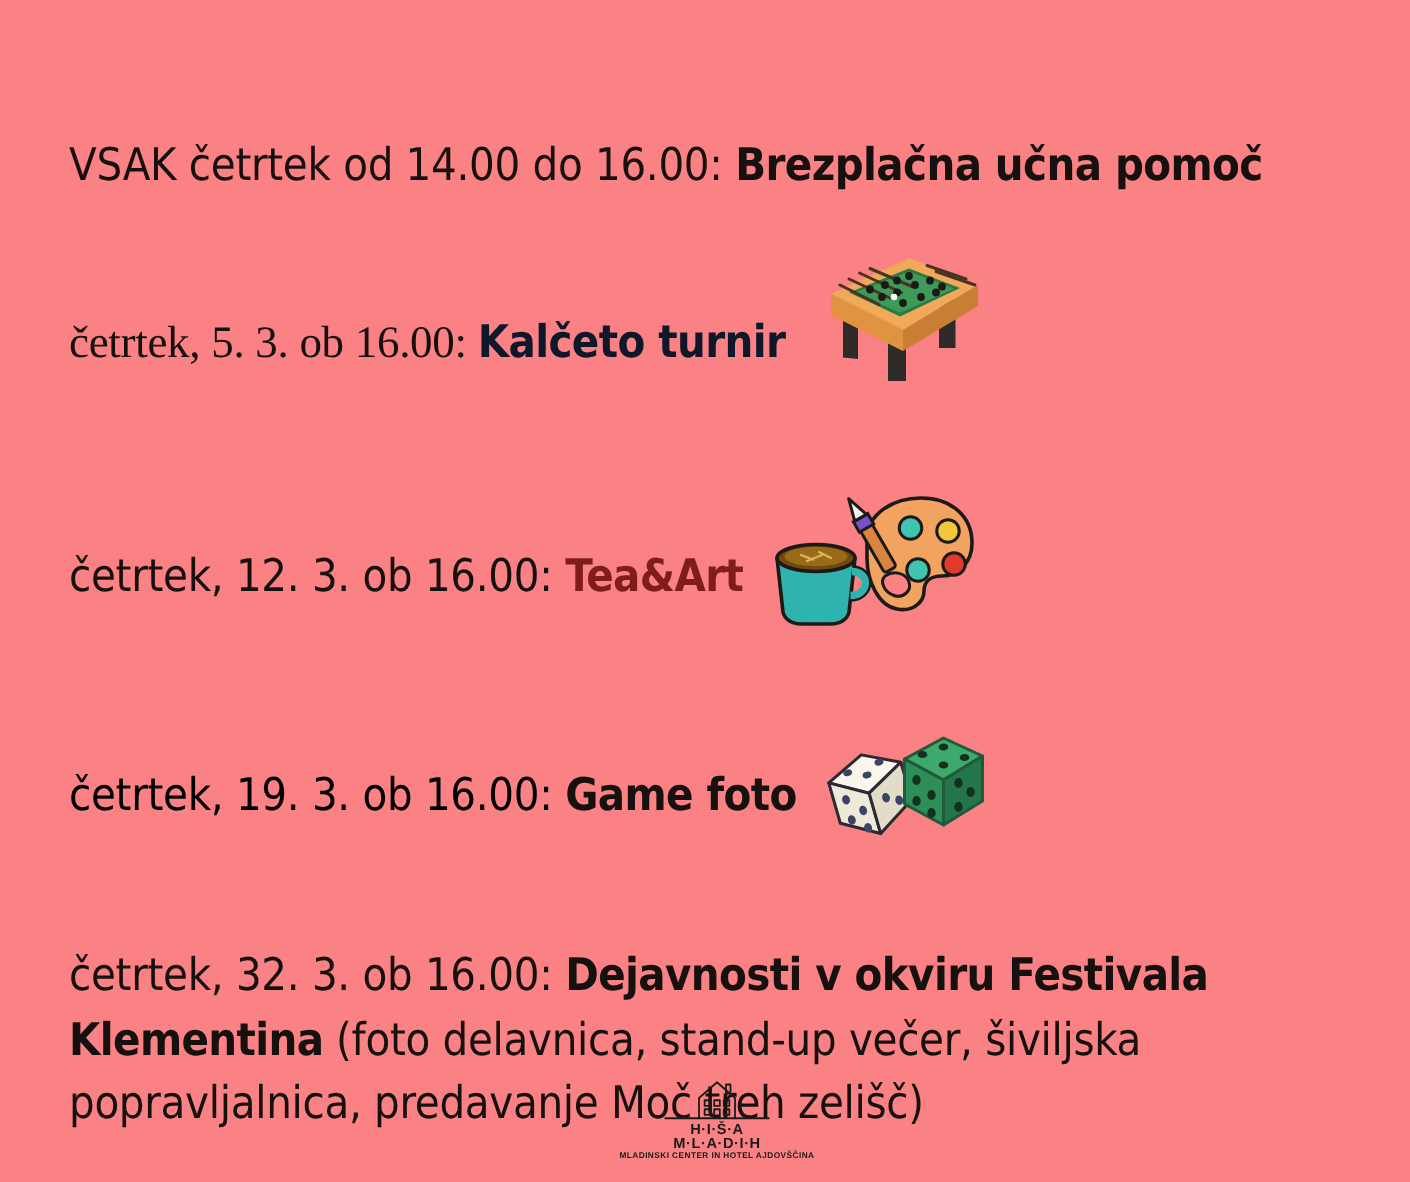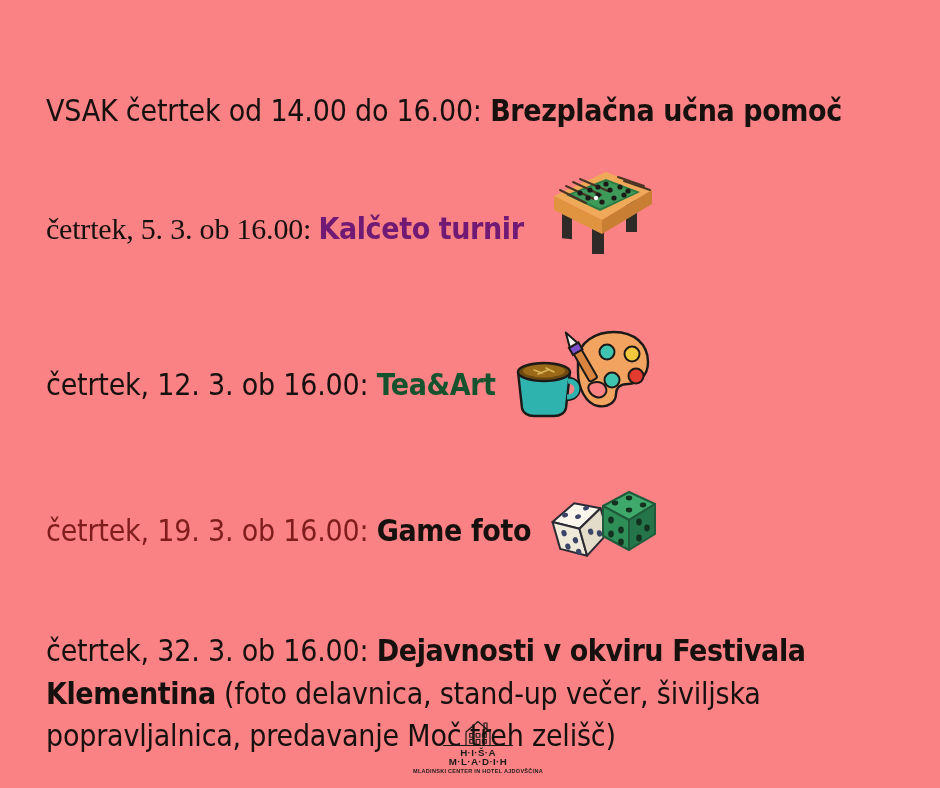--- a/index.html
+++ b/index.html
@@ -113,21 +113,21 @@
 
 <div id="poster" style="background: rgb(251, 130, 132);">
 
   <div class="lines">
 
     <div class="line row-1">
       <span class="reg" style="color: rgb(22, 16, 15);">VSAK četrtek od 14.00 do 16.00: </span><span class="bold" style="color: rgb(22, 16, 15);">Brezplačna učna pomoč</span>
     </div>
 
     <div class="line row-2">
-      <span class="reg" style="color: rgb(22, 16, 15); font-family: Liberation Serif, serif;">četrtek, 5. 3. ob 16.00: </span><span class="bold" style="color: #701a75;">Kalčeto turnir</span><span class="emoji foosball" style="color: rgb(22, 16, 15);">
+      <span class="reg" style="color: rgb(22, 16, 15); font-family: Liberation Serif, serif;">četrtek, 5. 3. ob 16.00: </span><span class="bold" style="color: #0f172a;">Kalčeto turnir</span><span class="emoji foosball" style="color: rgb(22, 16, 15);">
         <svg viewBox="0 0 122 96" width="122" height="96" aria-hidden="true">
 
           <rect x="22" y="46" width="10" height="30" fill="#2E2A28" transform="skewY(6)"></rect>
           <rect x="86" y="40" width="11" height="32" fill="#2E2A28"></rect>
           <rect x="52" y="62" width="12" height="32" fill="#2E2A28"></rect>
 
           <path d="M14 36 L66 12 L112 30 L62 60 Z" fill="#F0A958"></path>
           <path d="M14 36 L62 60 L62 74 L14 50 Z" fill="#E09440"></path>
           <path d="M62 60 L112 30 L112 44 L62 74 Z" fill="#C97F33"></path>
 
@@ -156,21 +156,21 @@
               <circle cx="74" cy="38" r="2.6"></circle>
             <circle cx="62" cy="42" r="2.6"></circle>
               <circle cx="84" cy="35" r="2.6"></circle>
           </g>
           <circle cx="56" cy="38" r="2.2" fill="#FFFFFF"></circle>
         </svg>
       </span>
     </div>
 
     <div class="line row-3">
-      <span class="reg" style="color: rgb(22, 16, 15);">četrtek, 12. 3. ob 16.00: </span><span class="bold" style="color: #14532d;">Tea&amp;Art</span><span class="emoji teaart" style="color: rgb(22, 16, 15);">
+      <span class="reg" style="color: rgb(22, 16, 15);">četrtek, 12. 3. ob 16.00: </span><span class="bold" style="color: #7f1d1d;">Tea&amp;Art</span><span class="emoji teaart" style="color: rgb(22, 16, 15);">
         <svg viewBox="0 0 140 92" width="140" height="92" aria-hidden="true">
 
           <path d="M66 34 C66 16 84 6 102 6 C122 6 136 18 136 36 C136 50 126 58 116 58 C108 58 104 62 104 68 C104 76 96 82 86 80 C74 78 66 62 66 46 Z" fill="#F2A35F" stroke="#1C1A18" stroke-width="2.4" stroke-linejoin="round"></path>
 
           <path d="M78 58 C84 54 92 56 94 62 C96 68 90 73 84 71 C78 69 74 62 78 58 Z" fill="#FB8284" stroke="#1C1A18" stroke-width="2"></path>
 
           <circle cx="95" cy="26" r="7.5" fill="#3FC4B0" stroke="#1C1A18" stroke-width="2"></circle>
           <circle cx="120" cy="28" r="7.5" fill="#F2C73C" stroke="#1C1A18" stroke-width="2"></circle>
           <circle cx="124" cy="50" r="7.5" fill="#E23B2E" stroke="#1C1A18" stroke-width="2"></circle>
           <circle cx="100" cy="54" r="7.5" fill="#3FC4B0" stroke="#1C1A18" stroke-width="2"></circle>
@@ -189,21 +189,21 @@
             <line x1="34" y1="42" x2="42" y2="46"></line>
             <line x1="26" y1="48" x2="36" y2="44"></line>
           </g>
           <path d="M56 52 C72 52 72 74 54 74" fill="none" stroke="#1C1A18" stroke-width="2.4"></path>
           <path d="M56 55 C68 55 68 71 55 71" fill="none" stroke="#2FB3AE" stroke-width="5"></path>
         </svg>
       </span>
     </div>
 
     <div class="line row-4">
-      <span class="reg" style="color: #7f1d1d;">četrtek, 19. 3. ob 16.00: </span><span class="bold" style="color: rgb(22, 16, 15);">Game foto</span><span class="emoji dice" style="color: rgb(22, 16, 15);">
+      <span class="reg" style="color: #000000;">četrtek, 19. 3. ob 16.00: </span><span class="bold" style="color: rgb(22, 16, 15);">Game foto</span><span class="emoji dice" style="color: rgb(22, 16, 15);">
         <svg viewBox="0 0 116 76" width="116" height="76" aria-hidden="true">
 
           <g transform="rotate(-16 34 44)">
             <path d="M8 24 L34 12 L58 24 L32 38 Z" fill="#FAF6EC" stroke="#2B2A33" stroke-width="2" stroke-linejoin="round"></path>
             <path d="M8 24 L32 38 L32 66 L8 52 Z" fill="#EFE9DA" stroke="#2B2A33" stroke-width="2" stroke-linejoin="round"></path>
             <path d="M32 38 L58 24 L58 50 L32 66 Z" fill="#E3DCC9" stroke="#2B2A33" stroke-width="2" stroke-linejoin="round"></path>
             <g fill="#3A4466">
               <ellipse cx="22" cy="21" rx="3" ry="2.2"></ellipse>
                 <ellipse cx="34" cy="26" rx="3" ry="2.2"></ellipse>
               <ellipse cx="44" cy="20" rx="3" ry="2.2"></ellipse>

